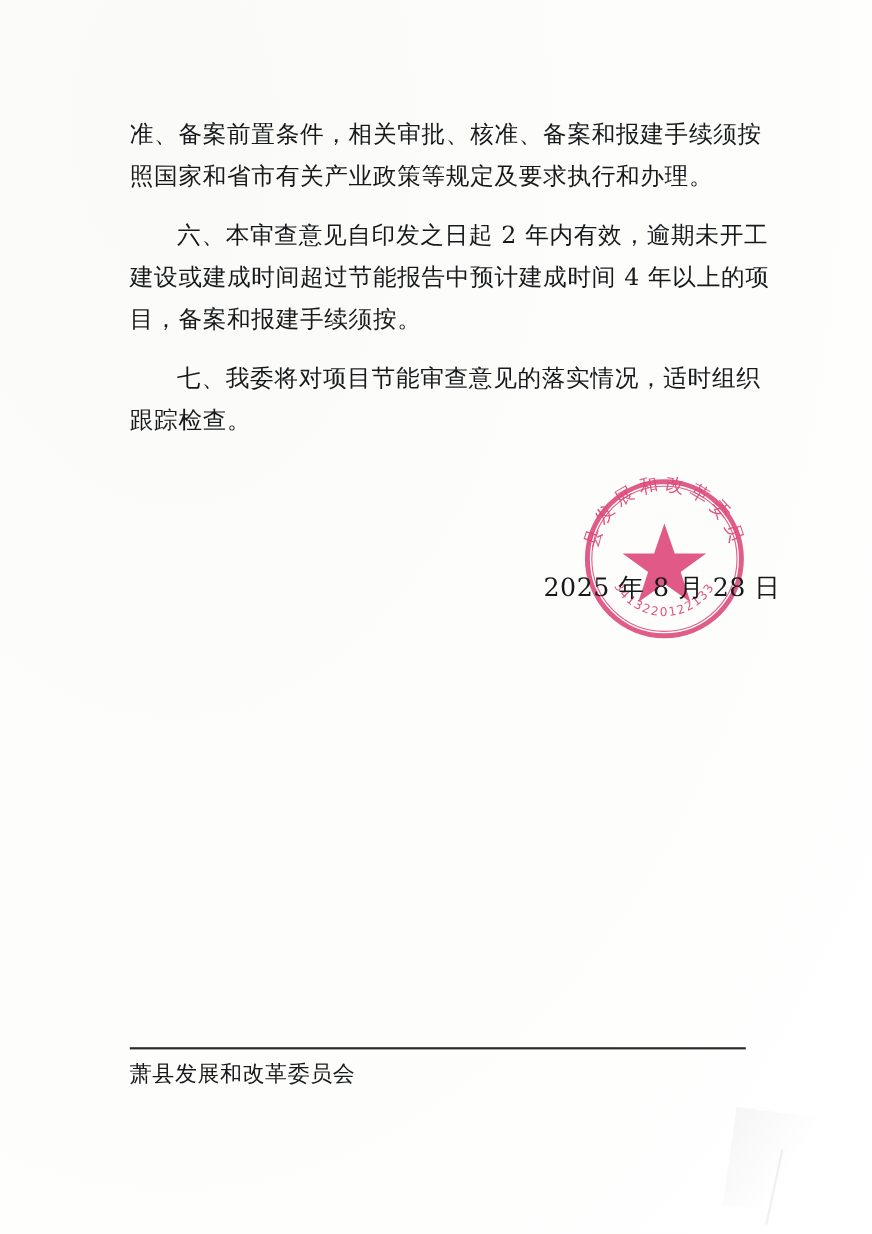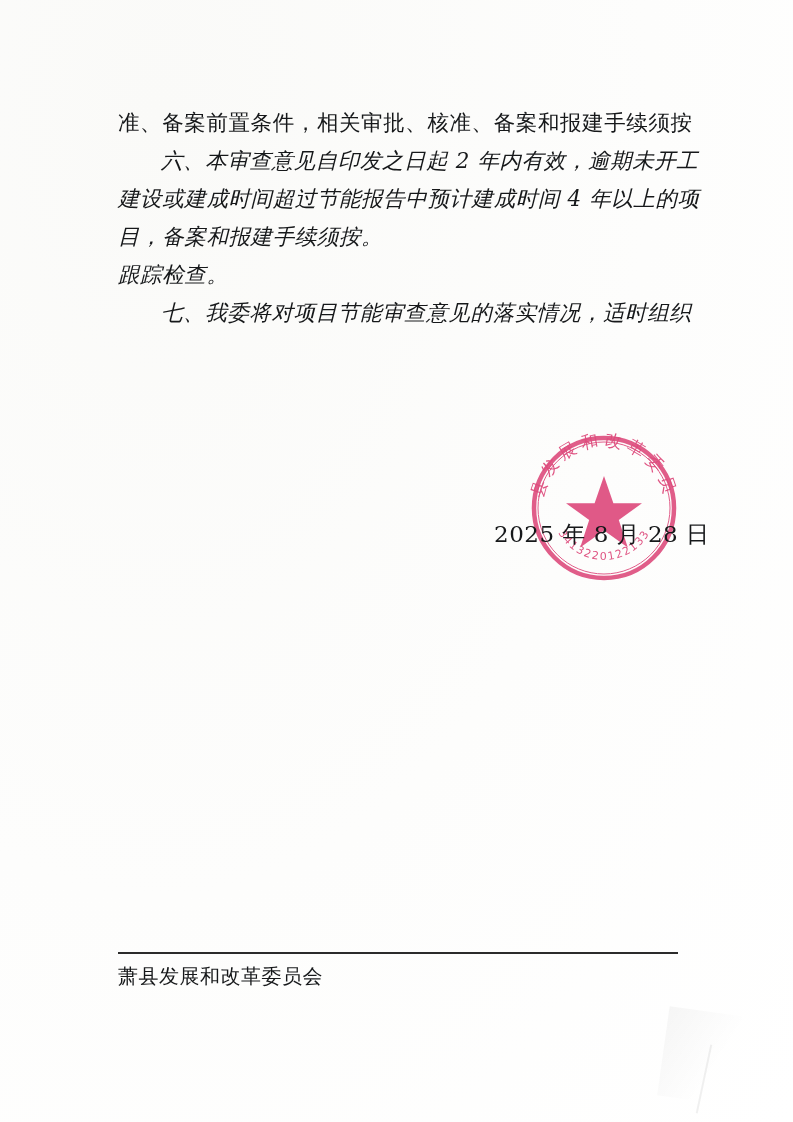--- a/index.html
+++ b/index.html
@@ -49,22 +49,21 @@
 
   p.indent {
     text-indent: 43px;
   }
 
   .para {
     margin: 0 0 0 0;
   }
 
   .para + .para {
-    margin-top: 0px;
-    font-style: italic;
+    margin-top: 16px;
   }
 
   
   .sign-block {
     position: absolute;
     left: 118px;
     top: 418px;
     width: 560px;
     height: 180px;
   }
@@ -149,31 +148,32 @@
 </head>
 <body>
 
 <div class="page">
   <div class="paper-tint"></div>
 
   <div class="content">
 
     <div class="para">
       <p class="body-line">准、备案前置条件，相关审批、核准、备案和报建手续须按</p>
+      <p class="body-line">照国家和省市有关产业政策等规定及要求执行和办理。</p>
     </div>
 
     <div class="para">
       <p class="body-line indent">六、本审查意见自印发之日起 2 年内有效，逾期未开工</p>
       <p class="body-line">建设或建成时间超过节能报告中预计建成时间 4 年以上的项</p>
       <p class="body-line">目，备案和报建手续须按。</p>
     </div>
 
     <div class="para">
+      <p class="body-line indent">七、我委将对项目节能审查意见的落实情况，适时组织</p>
       <p class="body-line">跟踪检查。</p>
-      <p class="body-line indent">七、我委将对项目节能审查意见的落实情况，适时组织</p>
     </div>
 
   </div>
 
   <div class="sign-block">
 
     <div class="seal">
       <svg width="180" height="180" viewBox="0 0 180 180" xmlns="http://www.w3.org/2000/svg">
         <defs>
           <path id="sealTopArc" d="M 28 90 A 62 62 0 0 1 152 90"></path>

